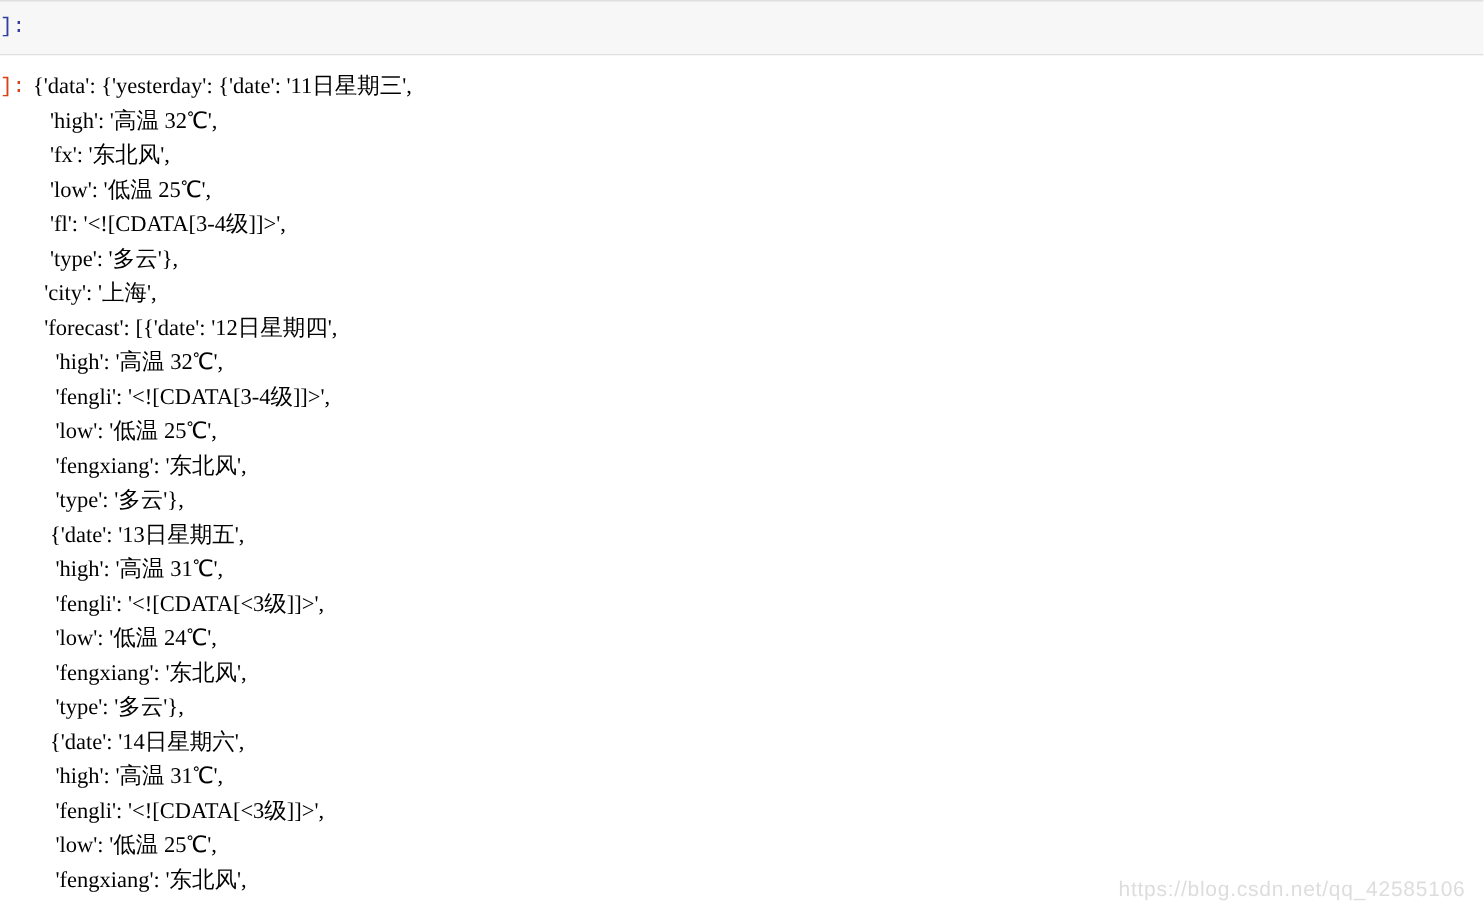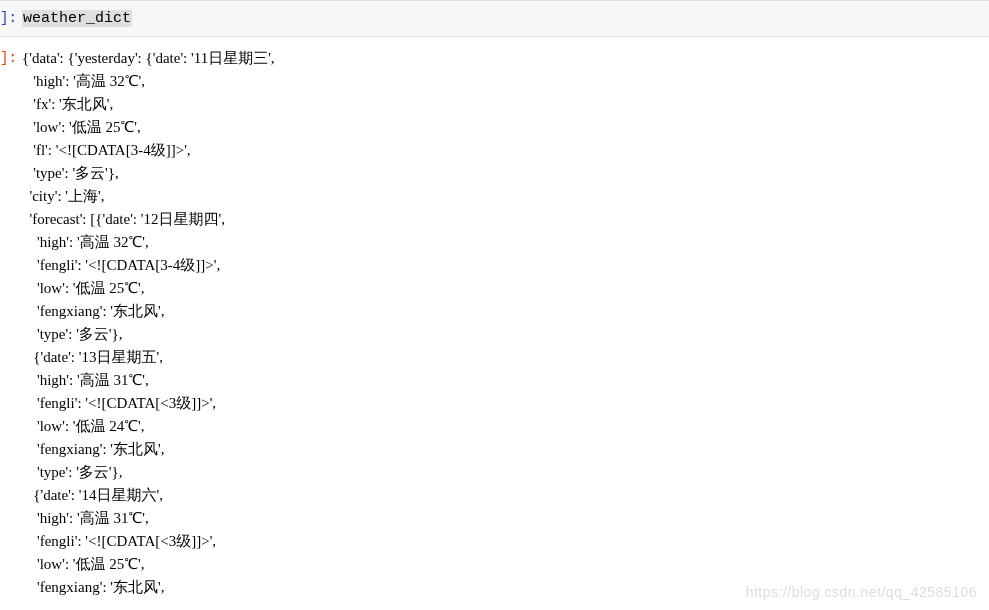--- a/index.html
+++ b/index.html
@@ -60,23 +60,20 @@
   font-size: 14px;
   font-family: Arial, sans-serif;
   letter-spacing: 0.5px;
 }
 </style>
 </head>
 <body>
 
 <div class="cell-input">
   <div class="prompt">]:</div>
-  <div class="input-area">
-    <span class="input-highlight">weather_dict</span>
-  </div>
 </div>
 
 <div class="cell-output">
   <div class="prompt prompt-out">]:</div>
   <div class="output-area"><span>{'data': {'yesterday': {'date': '11日星期三',</span>
 <span>   'high': '高温 32℃',</span>
 <span>   'fx': '东北风',</span>
 <span>   'low': '低温 25℃',</span>
 <span>   'fl': '&lt;![CDATA[3-4级]]&gt;',</span>
 <span>   'type': '多云'},</span>

